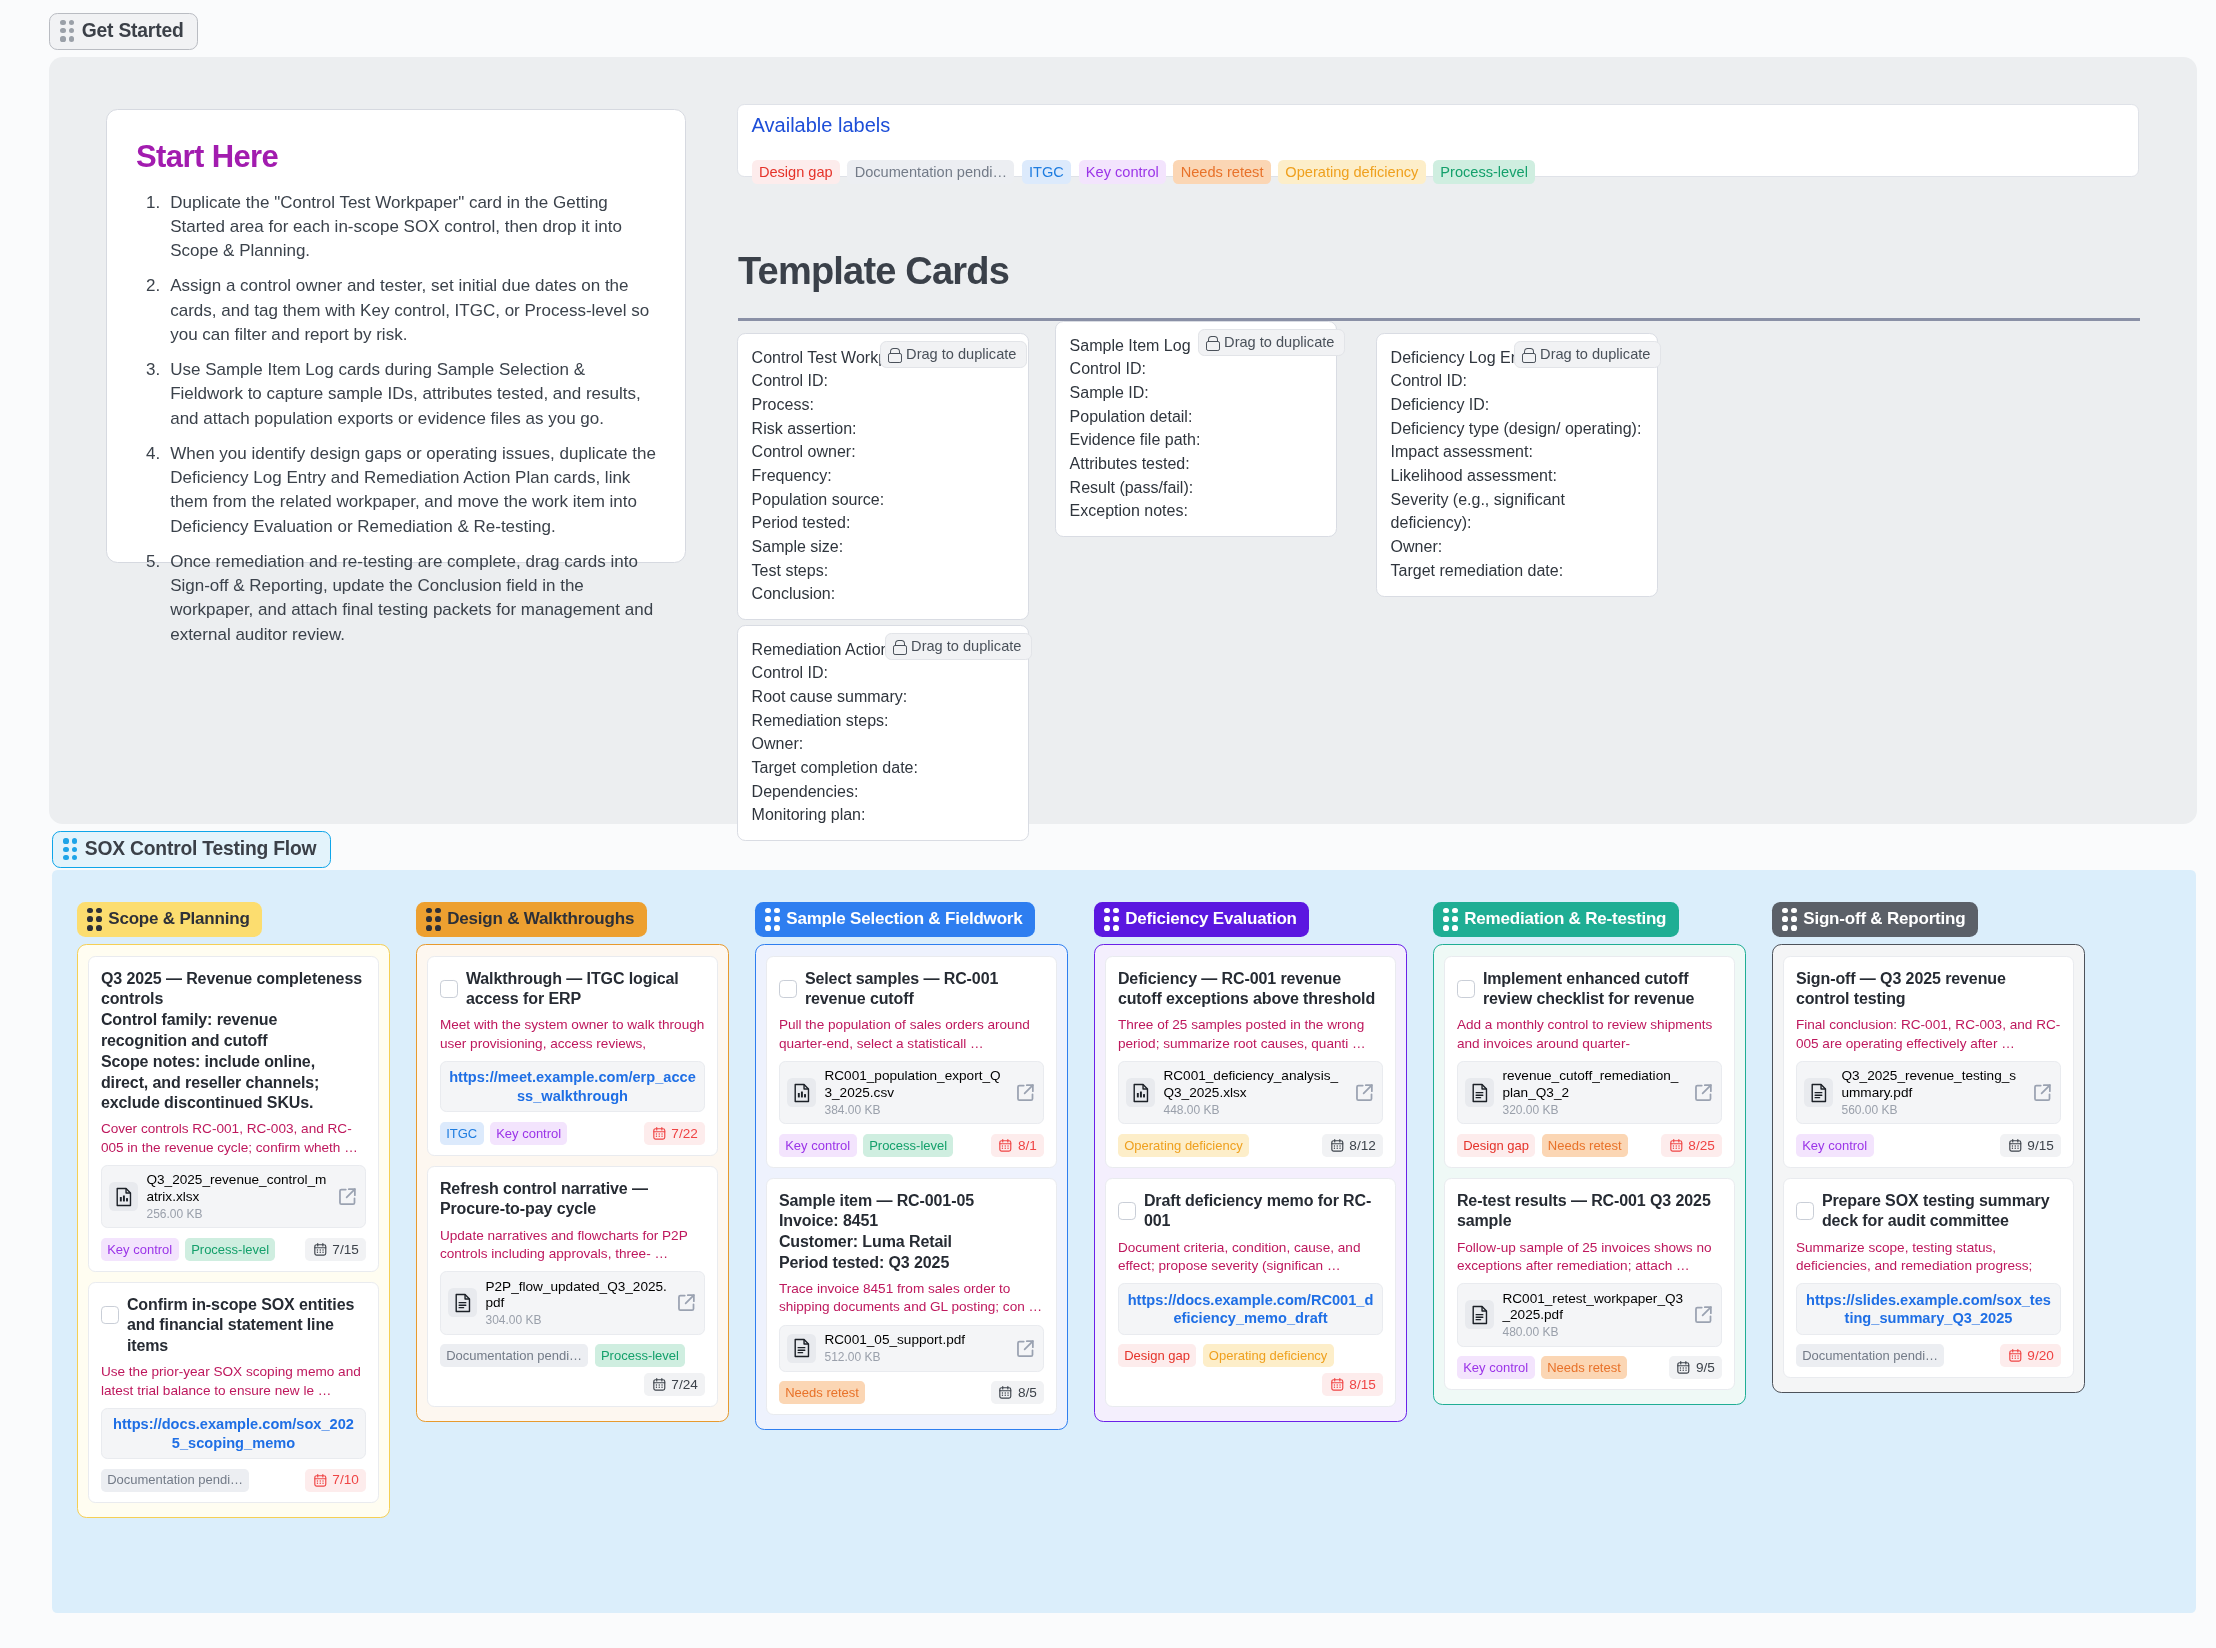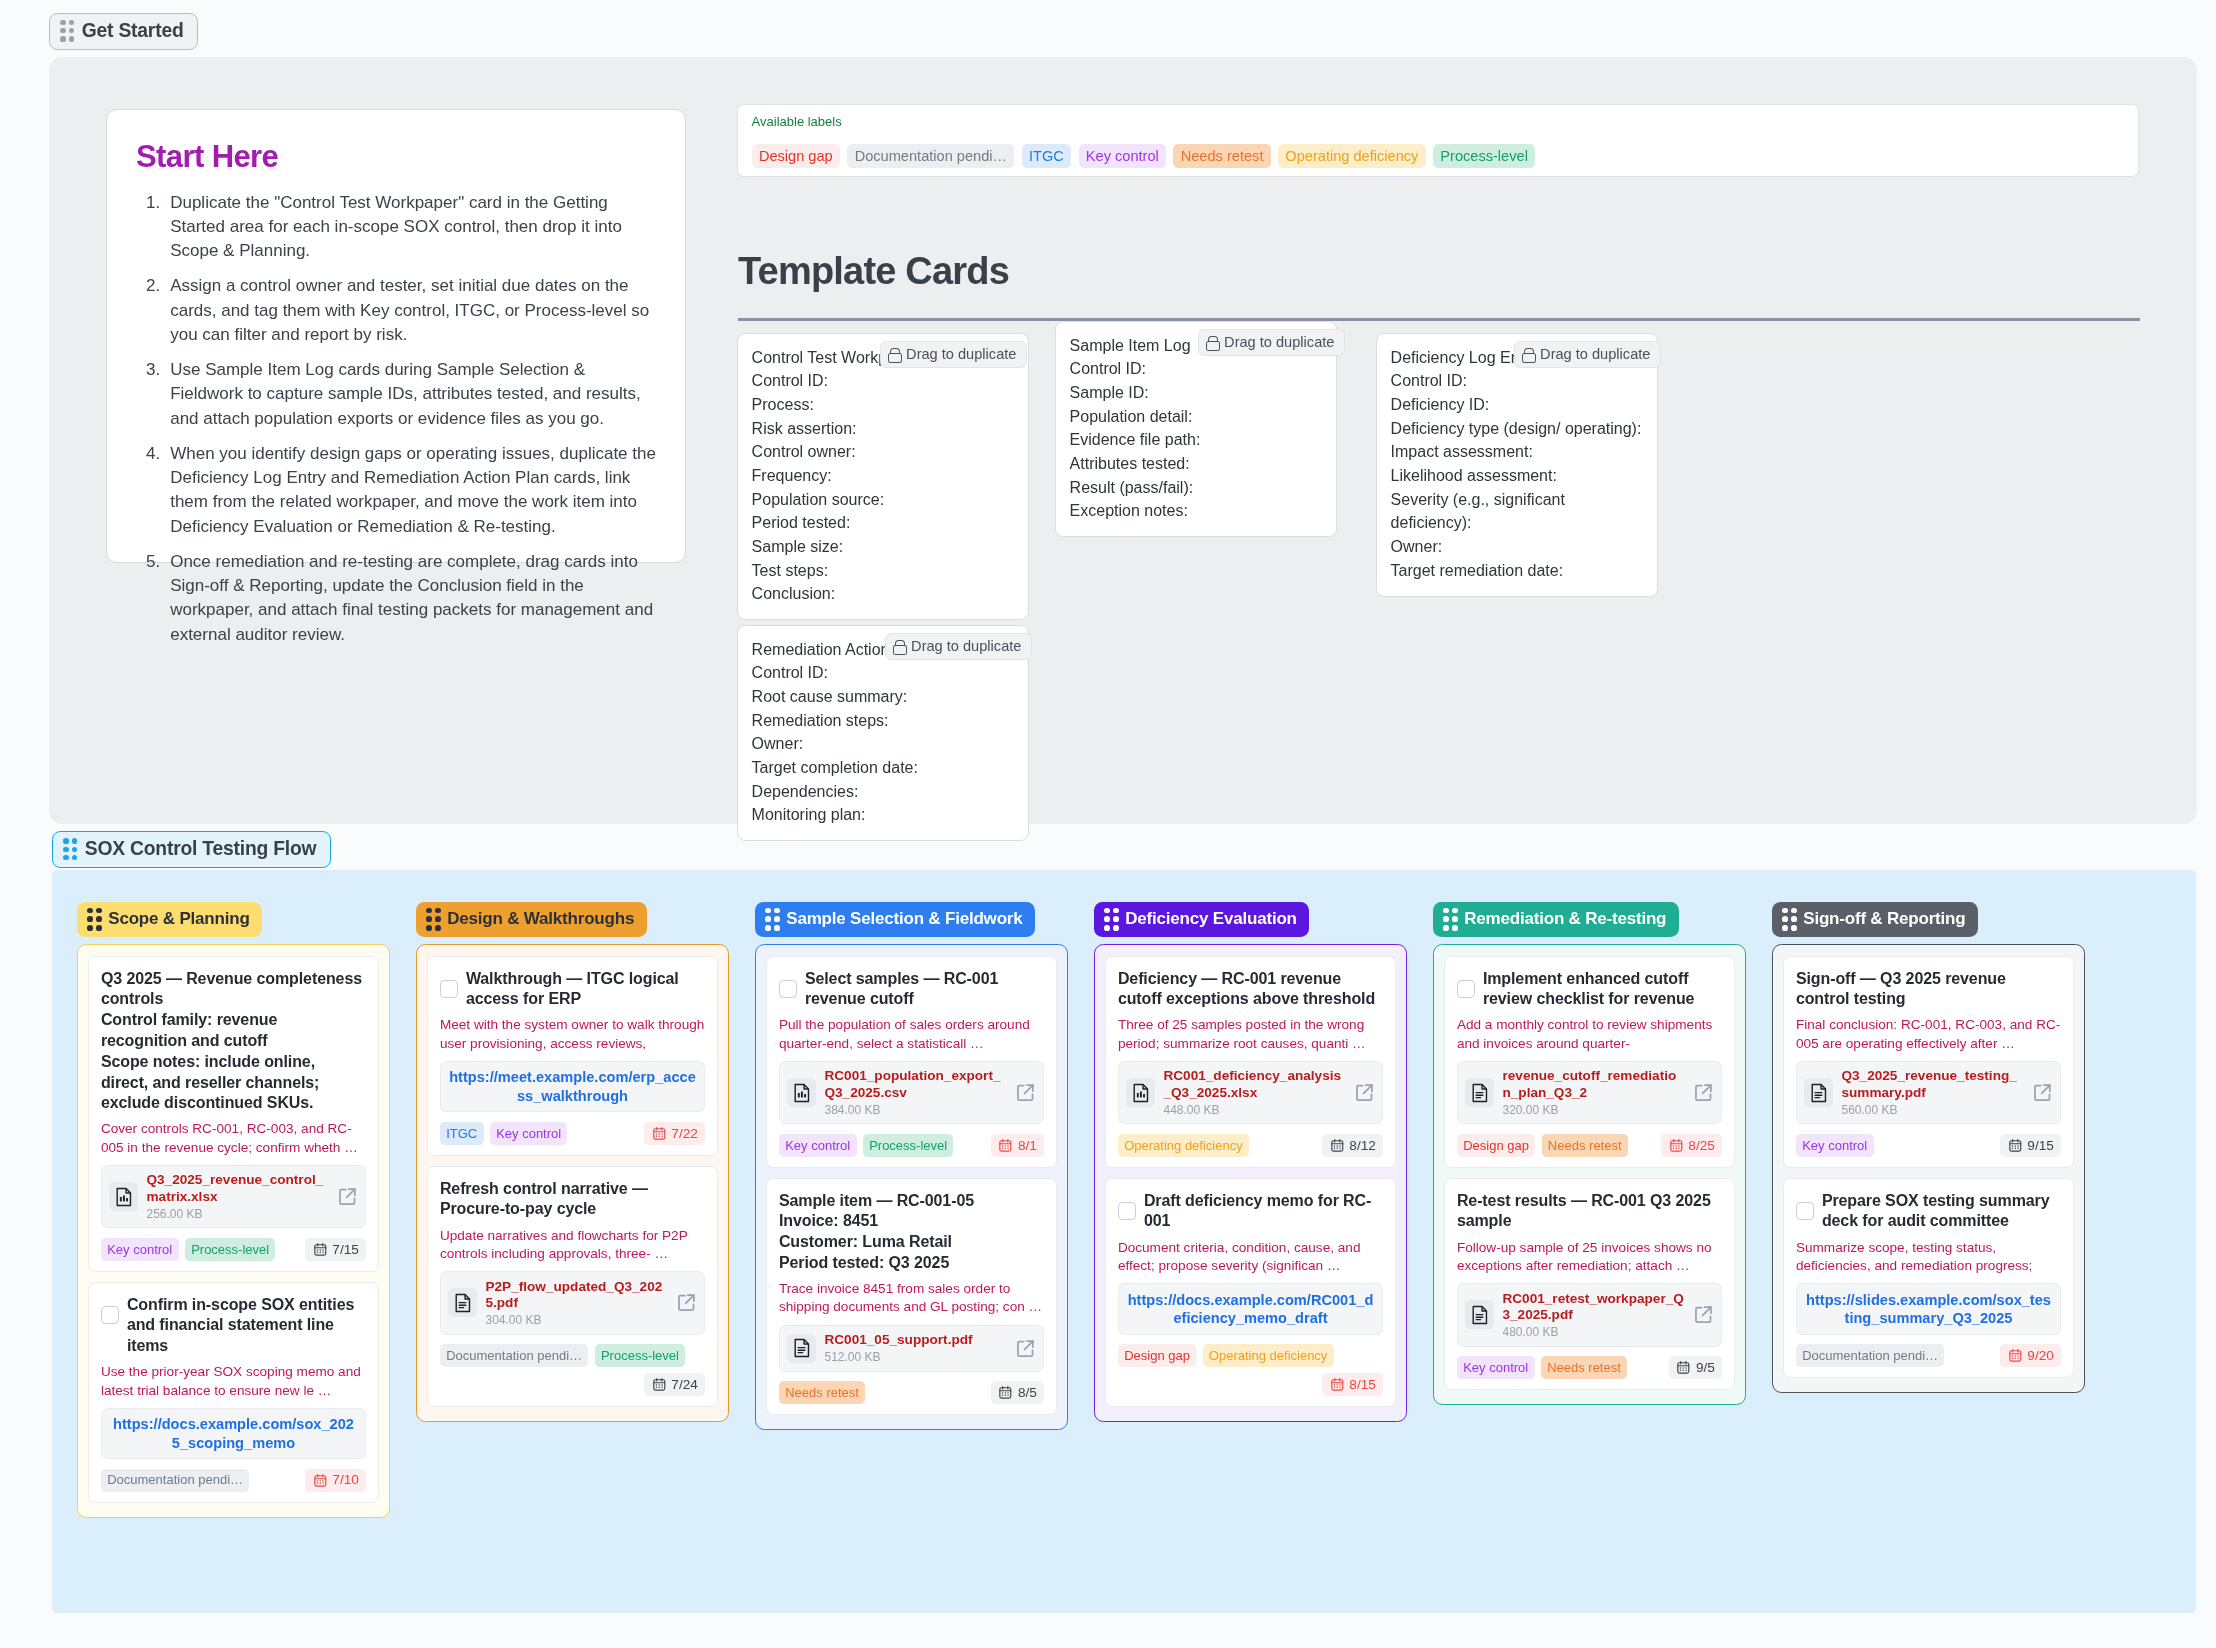--- a/index.html
+++ b/index.html
@@ -57,21 +57,21 @@
     margin-bottom: 11.5px; padding-left: 5.2px;
   }
 
   
   .labels-box {
     position: absolute; left: 688px; top: 47px;
     width: 1402px; height: 73px;
     background: #fff; border: 1.6px solid #dfe2e8; border-radius: 7.3px;
     padding: 9.4px 13.6px;
   }
-  .labels-box .ttl { font-size: 13px; color: #15803d; margin-bottom: 15px; }
+  .labels-box .ttl { font-size: 20px; color: #1d4ed8; margin-bottom: 23px; }
   .labels-row { display: flex; gap: 7.3px; align-items: center; }
   .lbl {
     font-size: 14.6px; padding: 3.7px 7.3px 4.2px; border-radius: 5.2px;
     white-space: nowrap; font-weight: 500;
   }
 
   .tpl-title {
     position: absolute; left: 689px; top: 193px;
     font-size: 38px; font-weight: 700; letter-spacing: -0.8px; color: #3a4049;
   }
@@ -144,21 +144,21 @@
     display: flex; align-items: center; gap: 8.3px;
     background: #f4f5f7; border: 1px solid #e9ebef; border-radius: 6.3px;
     padding: 6.3px 7.3px; margin-top: 8.3px;
   }
   .fic {
     flex: 0 0 auto; width: 29px; height: 29px; border-radius: 5.2px;
     background: #e8eaee; display: flex; align-items: center; justify-content: center;
   }
   .fic svg { width: 17.7px; height: 20px; }
   .fmeta { flex: 1 1 auto; min-width: 0; }
-  .fname { font-size: 13.6px; color: #b91c1c; line-height: 1.22; word-break: break-all; font-weight: bold; }
+  .fname { font-size: 13.6px; color: #000000; line-height: 1.22; word-break: break-all; }
   .fsize { font-size: 12px; color: #9aa0ab; margin-top: 1.6px; }
   .ext { flex: 0 0 auto; width: 21px; height: 21px; }
   .ext svg { width: 21px; height: 21px; }
 
   .linkbox {
     background: #f4f5f7; border: 1px solid #e9ebef; border-radius: 6.3px;
     padding: 6.3px 8.3px; margin-top: 8.3px;
     font-size: 14.6px; font-weight: 600; color: #1f6fe5; line-height: 1.26;
     word-break: break-all; text-align: center;
   }

